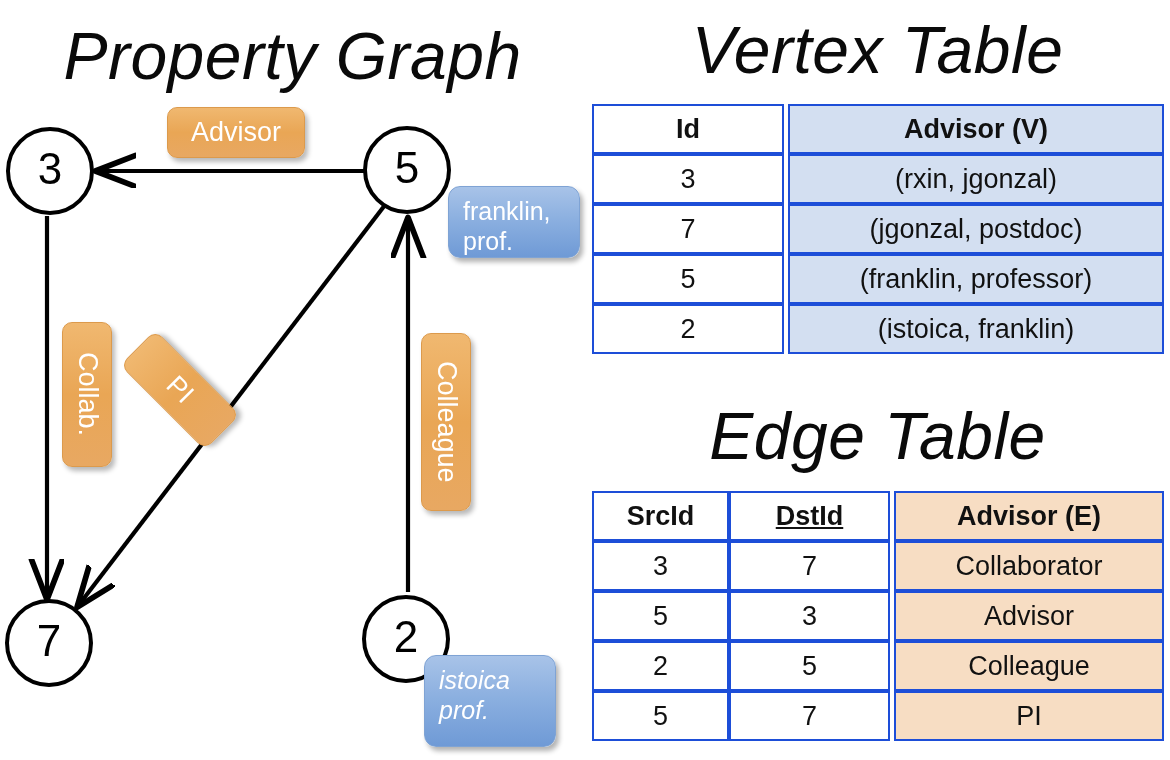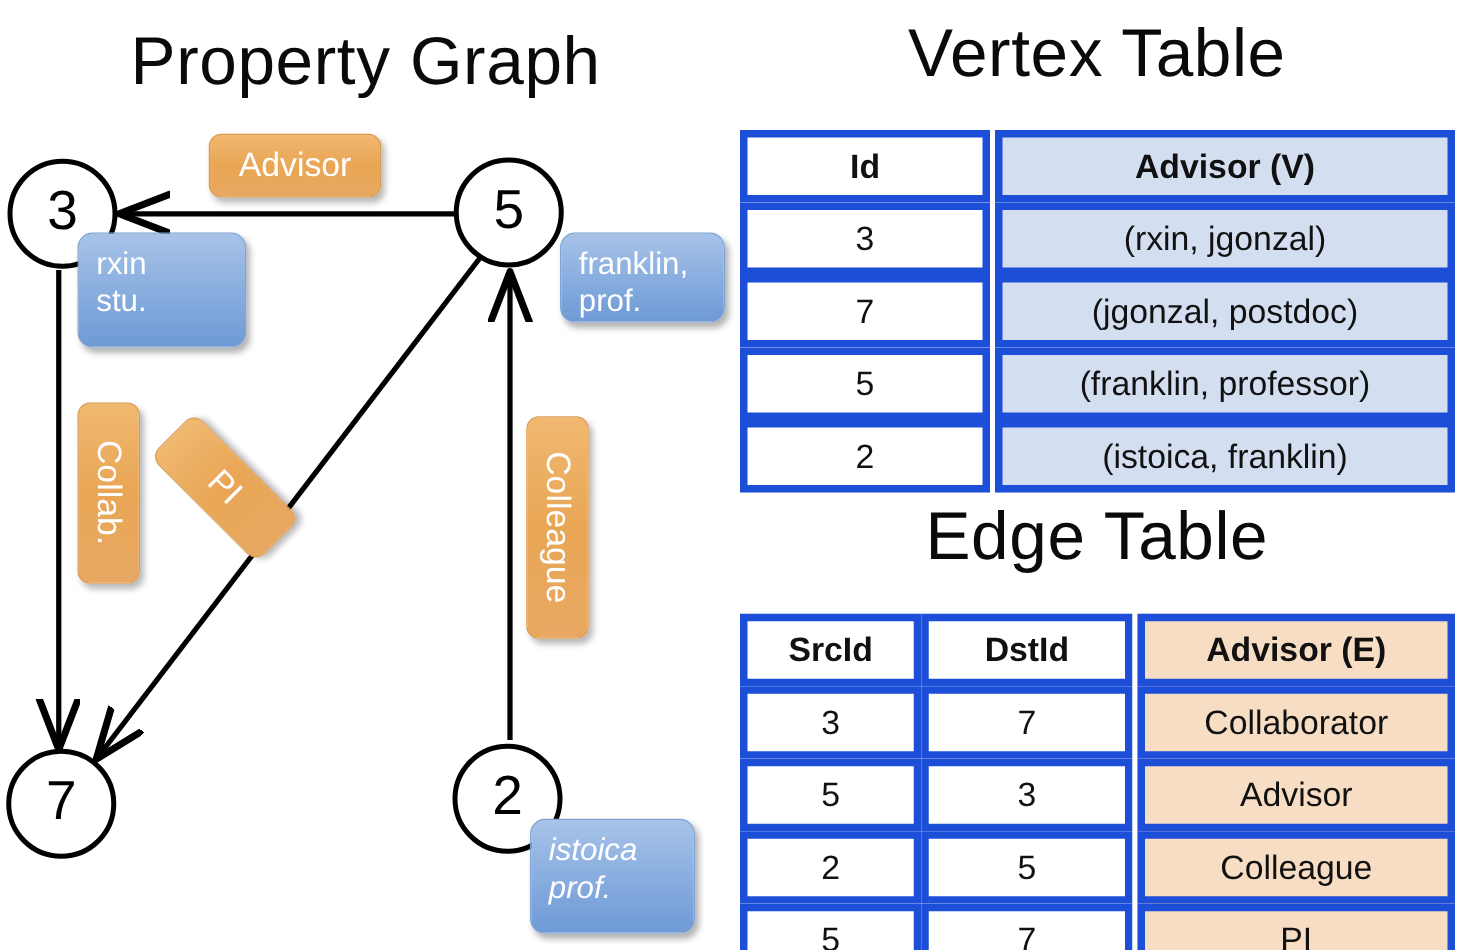--- a/index.html
+++ b/index.html
@@ -13,25 +13,26 @@
     font-family: "Liberation Sans", sans-serif;
     color: #000;
   }
   .stage { position: absolute; inset: 0; }
 
   
   .title {
     position: absolute;
     font-family: "Liberation Sans", sans-serif;
     font-weight: 300;
-    font-size: 54px;
+    font-size: 66px;
     letter-spacing: 0.5px;
     color: #0a0a0a;
     white-space: nowrap;
     text-align: center;
+    font-style: italic;
   }
   #title-property-graph { left: 0;   top: 18px;  width: 585px; }
   #title-vertex-table   { left: 585px; top: 12px; width: 585px; }
   #title-edge-table     { left: 585px; top: 398px; width: 585px; }
 
   
   #graph-panel { position: absolute; left: 0; top: 0; width: 585px; height: 760px; }
   #graph-edges { position: absolute; left: 0; top: 0; width: 585px; height: 760px; }
 
   .node {
@@ -76,21 +77,21 @@
     display: flex; align-items: center; justify-content: center;
     box-sizing: border-box;
     z-index: 8;
     white-space: nowrap;
   }
   .vert-text { writing-mode: vertical-rl; text-orientation: mixed; }
 
   
   .tbl { position: absolute; border-collapse: separate; border-spacing: 0; }
   .tbl td, .tbl th {
-    border: 6px solid #1d4ed8;
+    border: 2px solid #1d4ed8;
     text-align: center;
     font-weight: 400;
     font-size: 27px;
     font-family: "Liberation Sans", sans-serif;
     padding: 0;
     height: 46px;
     background: #fff;
     color: #111;
   }
   .tbl th { font-weight: bold; font-size: 27px; }
@@ -131,24 +132,20 @@
     <div class="node" style="left:363px; top:126px;">
       <span>5</span>
     </div>
     <div class="node" style="left:5px; top:599px;">
       <span>7</span>
     </div>
     <div class="node" style="left:362px; top:595px;">
       <span>2</span>
     </div>
 
-    <div class="prop-box" style="left:62px; top:186px; width:135px; height:92px;">
-      <div>rxin</div>
-      <div>stu.</div>
-    </div>
     <div class="prop-box" style="left:448px; top:186px; width:132px; height:72px;">
       <div>franklin,</div>
       <div>prof.</div>
     </div>
     <div class="prop-box" style="left:424px; top:655px; width:132px; height:92px;font-style:italic;">
       <div>istoica</div>
       <div>prof.</div>
     </div>
 
     <div class="edge-label" style="left:167px; top:107px; width:138px; height:51px;">
@@ -197,21 +194,21 @@
         <td class="gapcol"></td>
         <td class="cell-blue">(istoica, franklin)</td>
       </tr>
     </tbody>
   </table>
 
   <table class="tbl" id="edge-table" style="left:592px; top:491px; width:572px;">
     <thead>
       <tr>
         <th style="width:133px;">SrcId</th>
-        <th style="width:157px;">DstId</th>
+        <th style="width:157px;text-decoration:underline;">DstId</th>
         <td class="gapcol"></td>
         <th class="cell-peach">Advisor (E)</th>
       </tr>
     </thead>
     <tbody>
       <tr>
         <td>3</td>
         <td>7</td>
         <td class="gapcol"></td>
         <td class="cell-peach">Collaborator</td>

